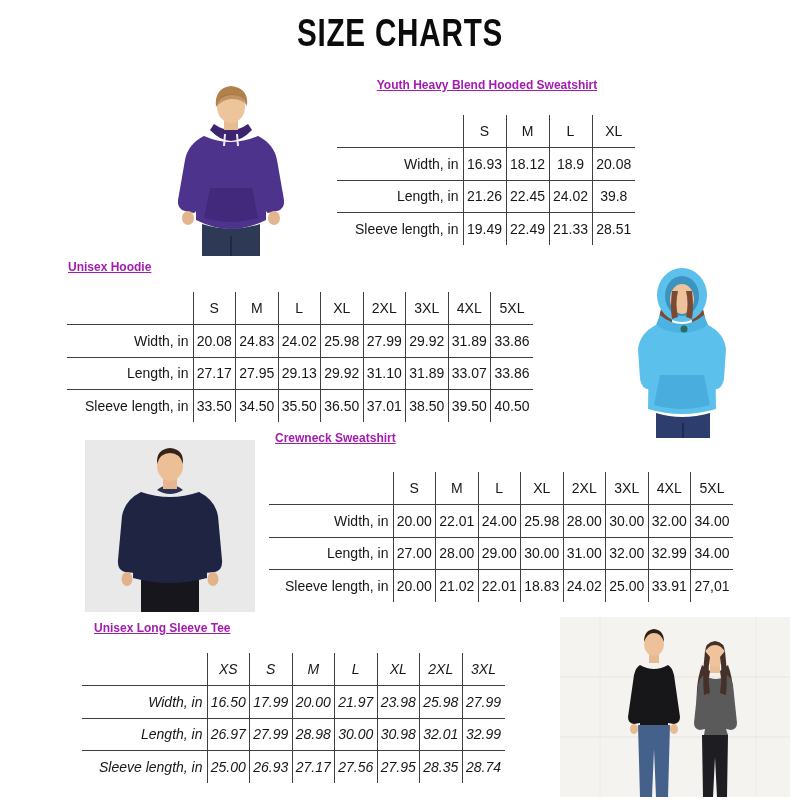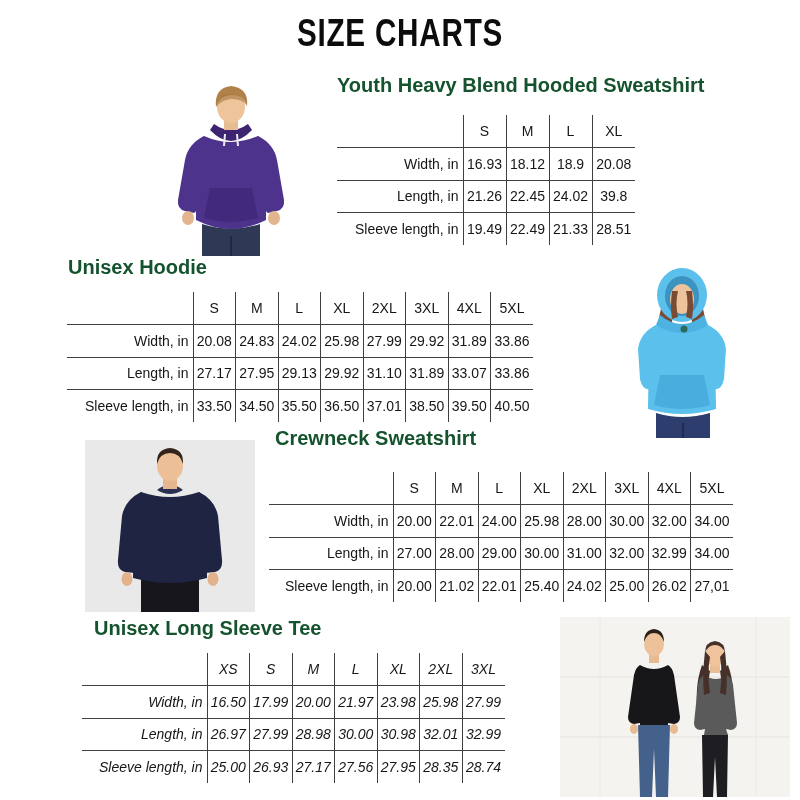--- a/index.html
+++ b/index.html
@@ -13,21 +13,21 @@
   
   #main-title{
     top:12px;left:0;width:800px;text-align:center;
     font-size:38px;line-height:42px;font-weight:bold;color:#0c0c0c;
     transform:scaleX(0.78);transform-origin:center;letter-spacing:1px;
     white-space:nowrap;
   }
 
   
   .section-title{
-    font-size:20px;line-height:20px;font-weight:bold;color:#14532d;white-space:nowrap;
+    font-size:12px;line-height:20px;font-weight:bold;color:#a21caf;white-space:nowrap;text-decoration:underline;
   }
   #sec0-title{top:75px;left:337px;width:300px;text-align:center;}
   #sec1-title{top:257px;left:68px;text-align:center;}
   #sec2-title{top:428px;left:275px;}
   #sec3-title{top:618px;left:94px;}
 
   
   .table-wrap{z-index:2;}
   #t0{left:337px;top:115px;}
   #t1{left:67px;top:292px;}
@@ -216,24 +216,24 @@
           <td class="data">31.00</td>
           <td class="data">32.00</td>
           <td class="data">32.99</td>
           <td class="data">34.00</td>
         </tr>
         <tr>
           <td class="label">Sleeve length, in</td>
           <td class="data">20.00</td>
           <td class="data">21.02</td>
           <td class="data">22.01</td>
-          <td class="data">25.40</td>
+          <td class="data">18.83</td>
           <td class="data">24.02</td>
           <td class="data">25.00</td>
-          <td class="data">26.02</td>
+          <td class="data">33.91</td>
           <td class="data">27,01</td>
         </tr>
       </tbody>
     </table>
   </div>
 <div id="t3" class="abs table-wrap">
     <table class="size-table">
       <colgroup>
         <col style="width: 125px;">
         <col style="width: 42.5px;">

